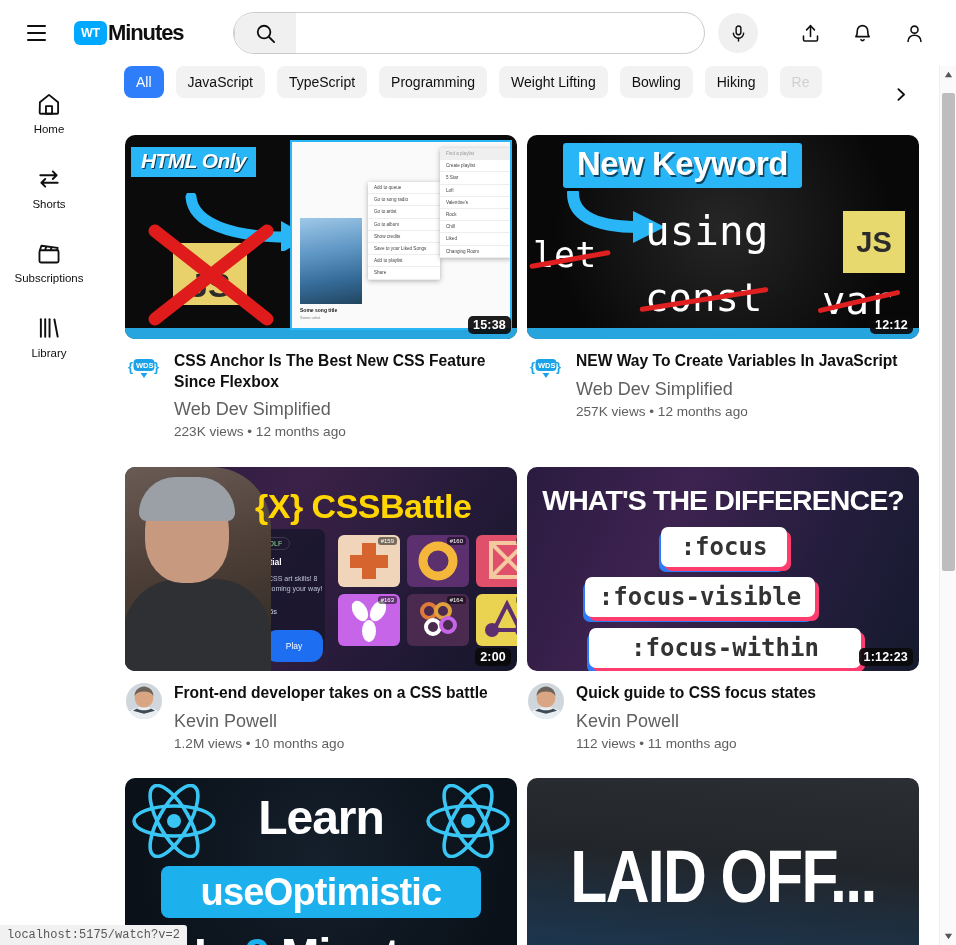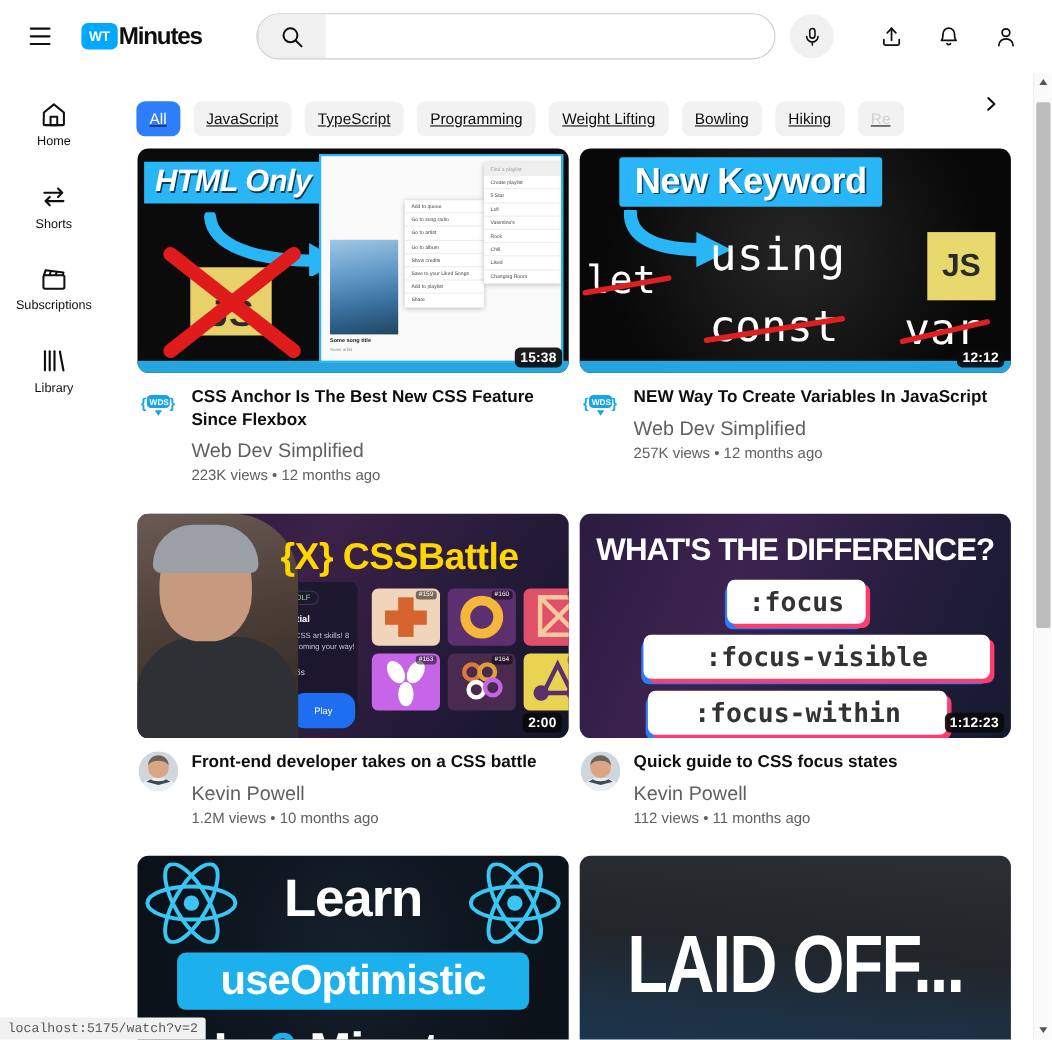--- a/index.html
+++ b/index.html
@@ -76,22 +76,22 @@
     padding: 15px 0 13px 0;
     display: flex; flex-direction: column; align-items: center; gap: 6px;
     border-radius: 10px; cursor: pointer;
   }
   .side-label { font-size: 11.5px; line-height: 1.1; color: #0f0f0f; white-space: nowrap; }
 
   
   .chipsrow {
     position: absolute; top: 66px; left: 98px;
     width: 840px; height: 58px;
-    background: #fff; display: flex; align-items: flex-end;
-    padding-left: 26px; overflow: hidden; z-index: 25; text-decoration: underline;
+    background: #fff; display: flex; align-items: flex-start;
+    padding-left: 26px; overflow: hidden; z-index: 25;
   }
   .chip {
     flex: none; height: 32px; padding: 0 12px;
     border-radius: 8px; background: #f2f2f2; color: #0f0f0f;
     font-size: 14px; display: flex; align-items: center;
     margin-right: 12px; cursor: pointer; white-space: nowrap;
   }
   .chip.active { background: #2e7dfb; color: #fff; }
   .chip.faded { color: #d0d0d0; }
   .chip-scroll-right {
@@ -154,21 +154,21 @@
     background: #f1f1f1; color: #585858;
     font-size: 12px; display: flex; align-items: center;
     border-top-right-radius: 3px; z-index: 60; white-space: nowrap; font-family: Liberation Mono, monospace;
   }
 
   
   .t1 { background: #0b0b0b; }
   .t1-banner {
     position: absolute; left: 6px; top: 12px;
     background: #29b6f6; color: #fff;
-    font-size: 28px; font-weight: bold; font-style: italic;
+    font-size: 21px; font-weight: bold; font-style: italic;
     padding: 2px 10px 4px 10px; letter-spacing: -0.6px;
     text-shadow: 1px 1px 0 #0a3a52;
   }
   .t1-arrow { position: absolute; left: 58px; top: 58px; }
   .t1-js {
     position: absolute; left: 48px; top: 108px;
     width: 74px; height: 62px; background: #e8d16a;
     color: #2b2b2b; font-size: 34px; font-weight: bold;
     display: flex; align-items: flex-end; justify-content: center;
   }
@@ -273,21 +273,21 @@
     color: #fff; font-size: 28.5px; font-weight: bold; letter-spacing: -0.9px;
     text-align: center;
   }
   .t4-pill {
     position: absolute; background: #fff; color: #333;
     font-family: "DejaVu Sans Mono", monospace; font-weight: bold;
     border-radius: 7px; display: flex; align-items: center; justify-content: center;
     box-shadow: 4px 4px 0 #ff3c6e, -2px 5px 0 #2f7bf6;
   }
   .t4-p1 { left: 134px; top: 60px; width: 126px; height: 40px; font-size: 24px; }
-  .t4-p2 { left: 58px; top: 110px; width: 315px; height: 40px; font-size: 24px; }
+  .t4-p2 { left: 58px; top: 110px; width: 230px; height: 40px; font-size: 24px; }
   .t4-p3 { left: 62px; top: 161px; width: 272px; height: 40px; font-size: 24px; }
 
   
   .t5 { background: radial-gradient(circle at 50% 40%, #15202c 0%, #0a1119 80%); }
   .t5-learn { position: absolute; left: 0; right: 0; top: 12px; text-align: center;
               color: #fff; font-size: 48px; font-weight: bold; letter-spacing: -1px; }
   .t5-hl {
     position: absolute; left: 36px; top: 88px; width: 320px; height: 52px;
     background: #1cb0ec; border-radius: 8px;
   }

